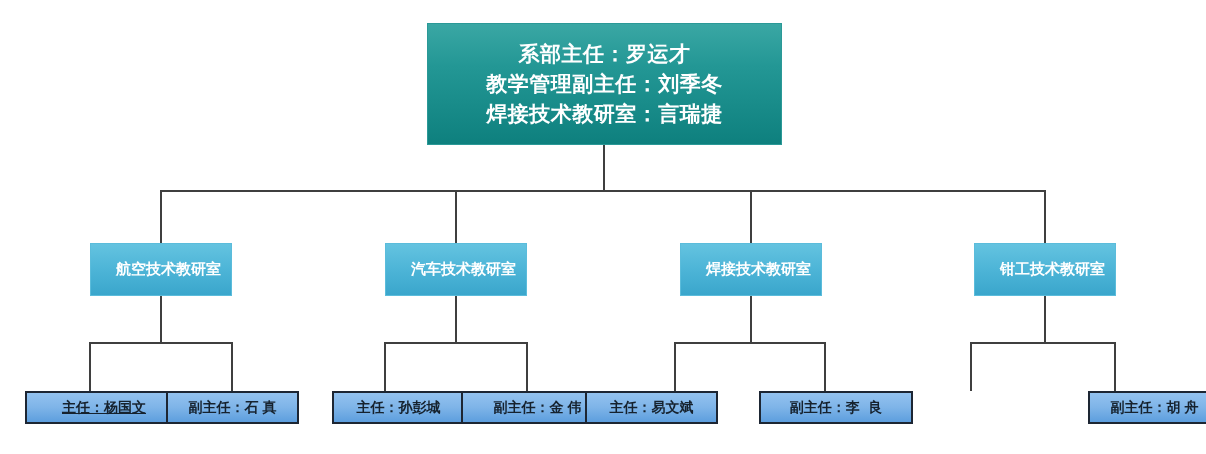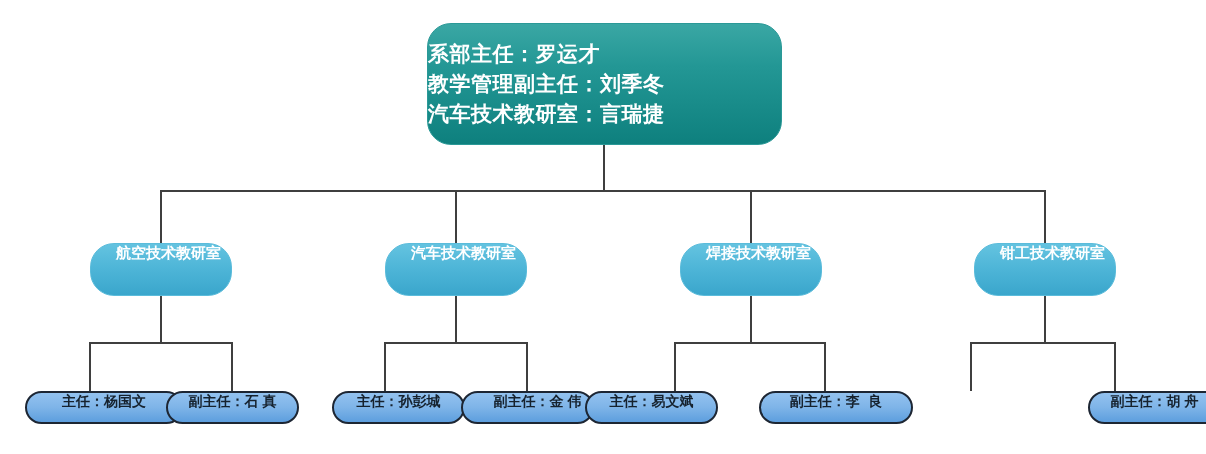--- a/index.html
+++ b/index.html
@@ -16,25 +16,24 @@
     height: 454px;
     background: #ffffff;
     overflow: hidden;
   }
 
   
   .node {
     position: absolute;
     box-sizing: border-box;
     display: flex;
-    align-items: flex-start;
+    align-items: center;
     justify-content: center;
     text-align: center;
     z-index: 3;
-    border-radius: 24px;
   }
 
   .node-root {
     left: 427px;
     top: 23px;
     width: 355px;
     height: 122px;
     background: linear-gradient(180deg, #3aa7a4 0%, #239795 35%, #0e807e 100%);
     border: 1px solid #2b9997;
     color: #ffffff;
@@ -79,21 +78,21 @@
   .line-h { height: 2px; }
 </style>
 </head>
 <body>
 
 <div id="org-chart">
 
   <div class="node node-root">
     <span class="line">系部主任：罗运才</span>
     <span class="line">教学管理副主任：刘季冬</span>
-    <span class="line">汽车技术教研室：言瑞捷</span>
+    <span class="line">焊接技术教研室：言瑞捷</span>
   </div>
 
   <div class="line-v" style="left:603px; top:145px; height:47px;"></div>
   <div class="line-h" style="left:160px; top:190px; width:886px;"></div>
 
   <div class="line-v" style="left:160px; top:190px; height:53px;"></div>
   <div class="line-v" style="left:455px; top:190px; height:53px;"></div>
   <div class="line-v" style="left:750px; top:190px; height:53px;"></div>
   <div class="line-v" style="left:1044px; top:190px; height:53px;"></div>
 
@@ -123,21 +122,21 @@
   <div class="line-v" style="left:750px; top:296px; height:47px;"></div>
   <div class="line-h" style="left:674px; top:342px; width:152px;"></div>
   <div class="line-v" style="left:674px; top:342px; height:49px;"></div>
   <div class="line-v" style="left:824px; top:342px; height:49px;"></div>
 
   <div class="line-v" style="left:1044px; top:296px; height:47px;"></div>
   <div class="line-h" style="left:970px; top:342px; width:146px;"></div>
   <div class="line-v" style="left:970px; top:342px; height:49px;"></div>
   <div class="line-v" style="left:1114px; top:342px; height:49px;"></div>
 
-  <div class="node node-leaf" style="left:25px; width:158px;">
+  <div class="node node-leaf" style="left:25px; width:158px;text-decoration:underline;">
     <span>主任：杨国文</span>
   </div>
   <div class="node node-leaf" style="left:166px; width:133px;">
     <span>副主任：石 真</span>
   </div>
 
   <div class="node node-leaf" style="left:332px; width:133px;">
     <span>主任：孙彭城</span>
   </div>
   <div class="node node-leaf" style="left:461px; width:133px;padding-left:20px;">

